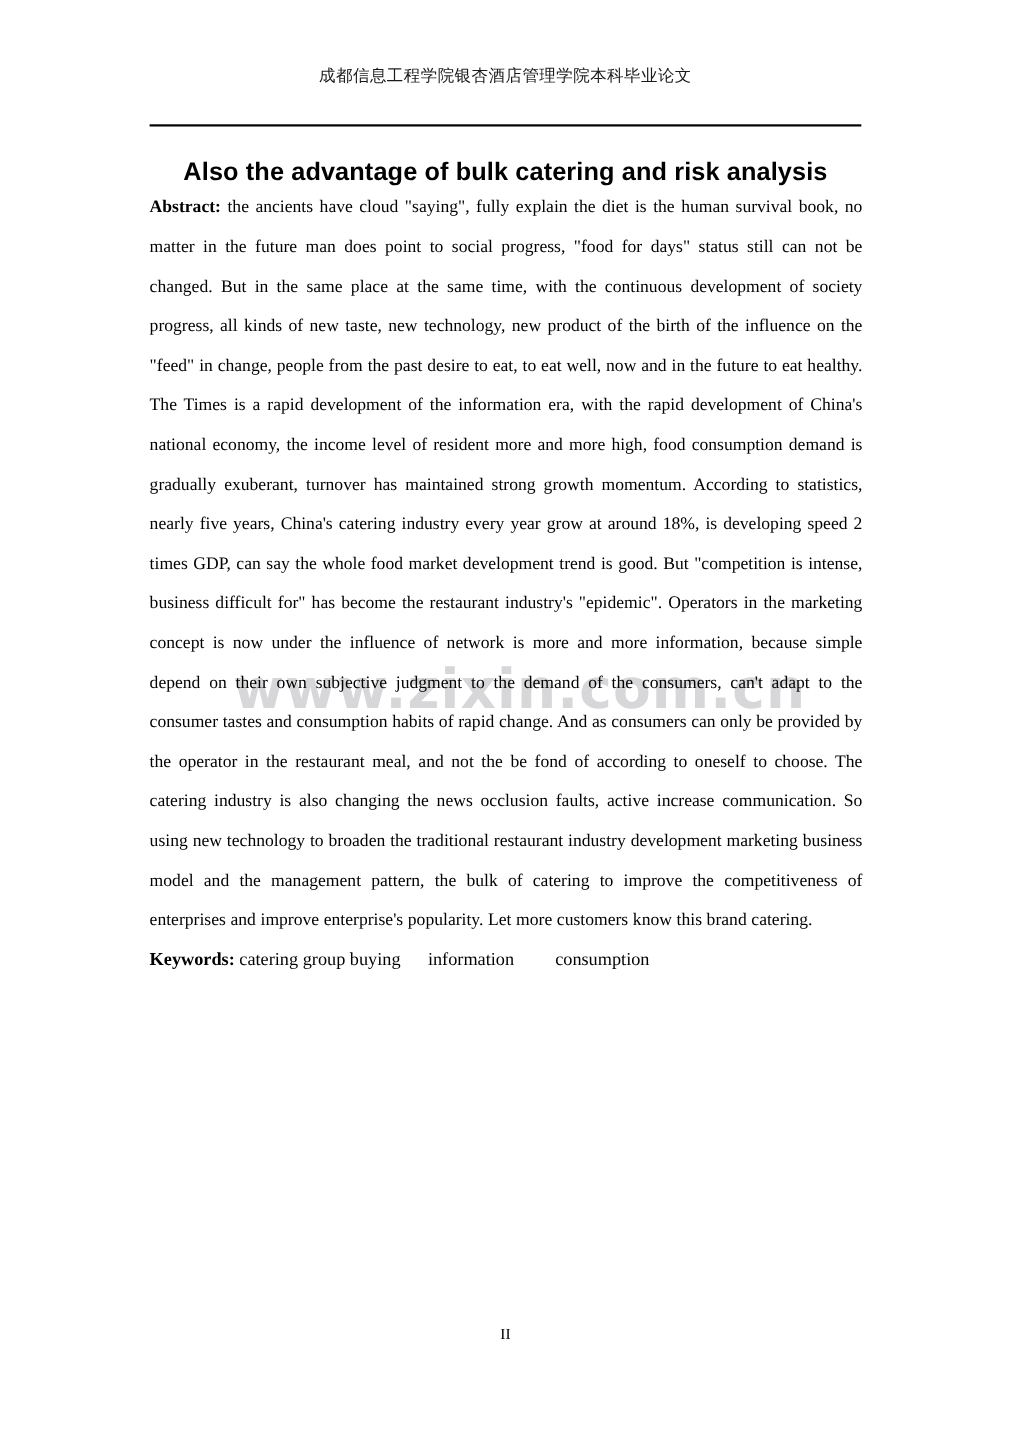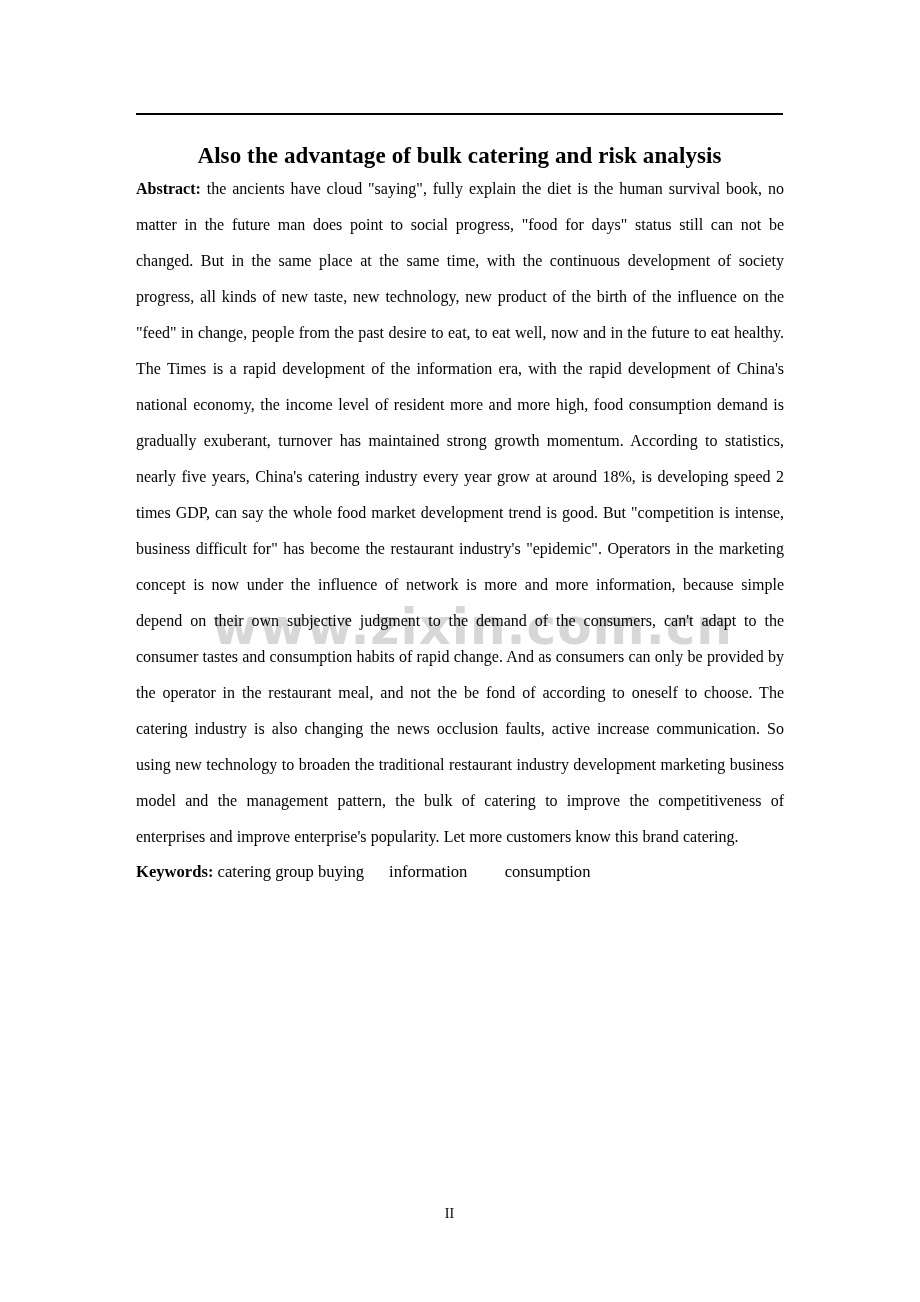--- a/index.html
+++ b/index.html
@@ -46,21 +46,21 @@
     border-top: 2px solid #000000;
   }
 
   
   .doc-title {
     position: absolute;
     left: 136px;
     top: 126px;
     width: 647px;
     text-align: center;
-    font-family: Liberation Serif, serif;
+    font-family: Liberation Sans, sans-serif;
     font-weight: bold;
     font-size: 23px;
     line-height: 30px;
     letter-spacing: 0.1px;
   }
 
   
   .content {
     position: absolute;
     left: 136px;
@@ -115,36 +115,37 @@
   }
 
   .content, .doc-title, .running-header, .header-rule {
     position: absolute;
     z-index: 2;
   }
 
   
   .page-footer {
     position: absolute;
-    left: 126px;
+    left: 136px;
     top: 1205px;
     width: 647px;
     text-align: center;
     font-size: 14px;
     line-height: 18px;
     color: #000000;
   }
 </style>
 </head>
 <body>
 
 <div class="page">
 
   <div class="watermark">www.zixin.com.cn</div>
 
+  <div class="running-header">成都信息工程学院银杏酒店管理学院本科毕业论文</div>
 
   <div class="header-rule"></div>
 
   <h1 class="doc-title">Also the advantage of bulk catering and risk analysis</h1>
 
   <div class="content">
     <p class="abstract"><span class="lead-label">Abstract:</span><span> the ancients have cloud "saying", fully explain the diet is the human survival book, no matter in the future man does point to social progress, "food for days" status still can not be changed. But in the same place at the same time, with the continuous development of society progress, all kinds of new taste, new technology, new product of the birth of the influence on the "feed" in change, people from the past desire to eat, to eat well, now and in the future to eat healthy. The Times is a rapid development of the information era, with the rapid development of China's national economy, the income level of resident more and more high, food consumption demand is gradually exuberant, turnover has maintained strong growth momentum. According to statistics, nearly five years, China's catering industry every year grow at around 18%, is developing speed 2 times GDP, can say the whole food market development trend is good. But "competition is intense, business difficult for" has become the restaurant industry's "epidemic". Operators in the marketing concept is now under the influence of network is more and more information, because simple depend on their own subjective judgment to the demand of the consumers, can't adapt to the consumer tastes and consumption habits of rapid change. And as consumers can only be provided by the operator in the restaurant meal, and not the be fond of according to oneself to choose. The catering industry is also changing the news occlusion faults, active increase communication. So using new technology to broaden the traditional restaurant industry development marketing business model and the management pattern, the bulk of catering to improve the competitiveness of enterprises and improve enterprise's popularity. Let more customers know this brand catering.</span></p>
 
     <p class="keywords"><span class="lead-label">Keywords:</span><span> catering group buying      information         consumption</span></p>
   </div>

